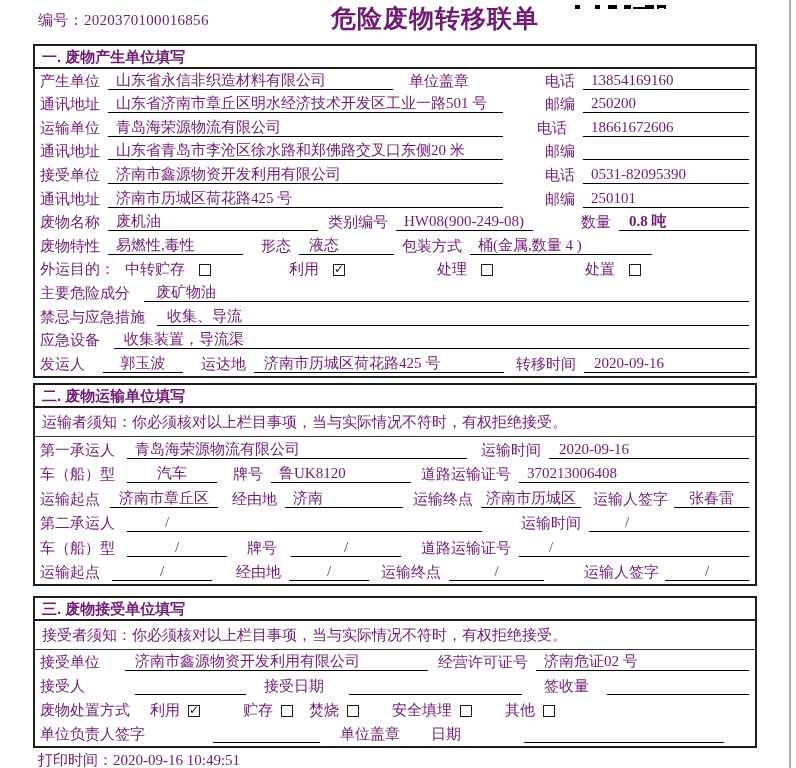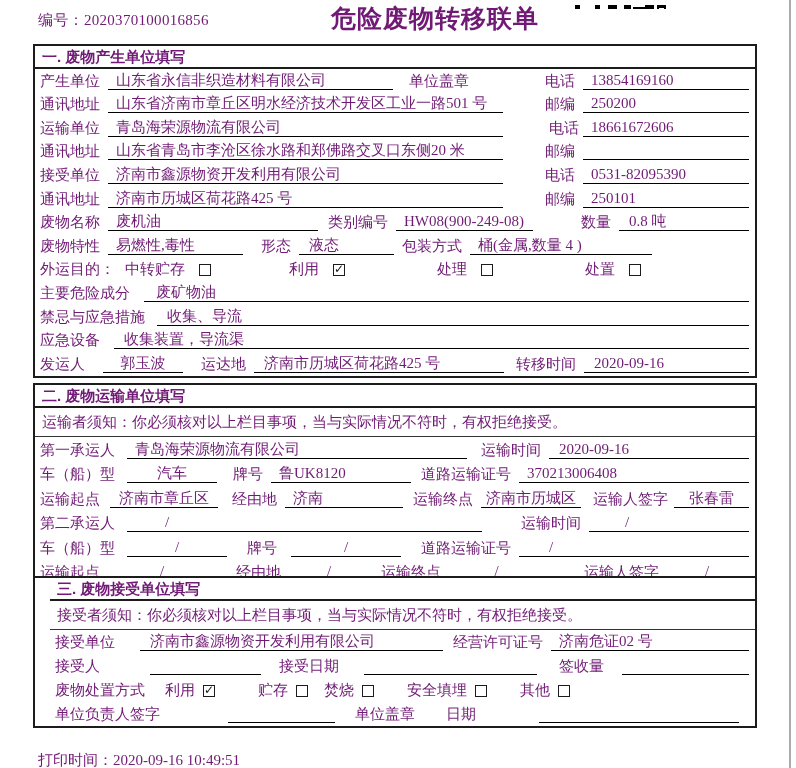--- a/index.html
+++ b/index.html
@@ -100,21 +100,21 @@
       <span class="lbl">通讯地址</span>
       <span class="val" style="width:395px;margin-left:8px;padding-left:8px;">山东省济南市章丘区明水经济技术开发区工业一路501 号</span>
       <span class="lbl" style="margin-left:auto;">邮编</span>
       <span class="val" style="width:166px;margin-left:8px;padding-left:8px;">250200</span>
     </div>
 
     <div class="row">
       <span class="lbl">运输单位</span>
       <span class="val" style="width:395px;margin-left:8px;padding-left:8px;">青岛海荣源物流有限公司</span>
       <span class="lbl" style="margin-left:auto;">电话</span>
-      <span class="val" style="width:166px;margin-left:4px;padding-left:8px;">18661672606</span>
+      <span class="val" style="width:166px;margin-left:16px;padding-left:8px;">18661672606</span>
     </div>
 
     <div class="row">
       <span class="lbl">通讯地址</span>
       <span class="val" style="width:395px;margin-left:8px;padding-left:8px;">山东省青岛市李沧区徐水路和郑佛路交叉口东侧20 米</span>
       <span class="lbl" style="margin-left:auto;">邮编</span>
       <span class="val" style="width:166px;margin-left:8px;"></span>
     </div>
 
     <div class="row">
@@ -130,21 +130,21 @@
       <span class="lbl" style="margin-left:auto;">邮编</span>
       <span class="val" style="width:166px;margin-left:8px;padding-left:8px;">250101</span>
     </div>
 
     <div class="row">
       <span class="lbl">废物名称</span>
       <span class="val" style="width:210px;margin-left:8px;padding-left:8px;">废机油</span>
       <span class="lbl" style="margin-left:10px;">类别编号</span>
       <span class="val" style="width:137px;margin-left:8px;padding-left:8px;">HW08(900-249-08)</span>
       <span class="lbl" style="margin-left:auto;">数量</span>
-      <span class="val" style="width:130px;margin-left:8px;padding-left:10px;">0.8 吨</span>
+      <span class="val" style="width:130px;margin-left:8px;padding-left:10px;font-weight:bold;">0.8 吨</span>
     </div>
 
     <div class="row">
       <span class="lbl">废物特性</span>
       <span class="val" style="width:135px;margin-left:8px;padding-left:8px;">易燃性,毒性</span>
       <span class="lbl" style="margin-left:18px;">形态</span>
       <span class="val" style="width:95px;margin-left:8px;padding-left:10px;">液态</span>
       <span class="lbl" style="margin-left:8px;">包装方式</span>
       <span class="val" style="width:182px;margin-left:8px;padding-left:8px;">桶(金属,数量 4 )</span>
     </div>
@@ -238,21 +238,21 @@
       <span class="val c" style="width:100px;margin-left:12px;">/</span>
       <span class="lbl" style="margin-left:24px;">经由地</span>
       <span class="val c" style="width:80px;margin-left:8px;">/</span>
       <span class="lbl" style="margin-left:12px;">运输终点</span>
       <span class="val c" style="width:95px;margin-left:8px;">/</span>
       <span class="lbl" style="margin-left:40px;">运输人签字</span>
       <span class="val f1 c" style="margin-left:6px;">/</span>
     </div>
   </div>
 
-  <div class="sec-box s3" style="top:576px;padding-left:15px;">
+  <div class="sec-box s3" style="top:596px;">
     <div class="sec-hd">三. 废物接受单位填写</div>
     <div class="notice-row">接受者须知：你必须核对以上栏目事项，当与实际情况不符时，有权拒绝接受。</div>
 
     <div class="row">
       <span class="lbl">接受单位</span>
       <span class="val" style="width:303px;margin-left:25px;padding-left:10px;">济南市鑫源物资开发利用有限公司</span>
       <span class="lbl" style="margin-left:10px;">经营许可证号</span>
       <span class="val f1" style="margin-left:8px;padding-left:8px;">济南危证02 号</span>
     </div>
 

